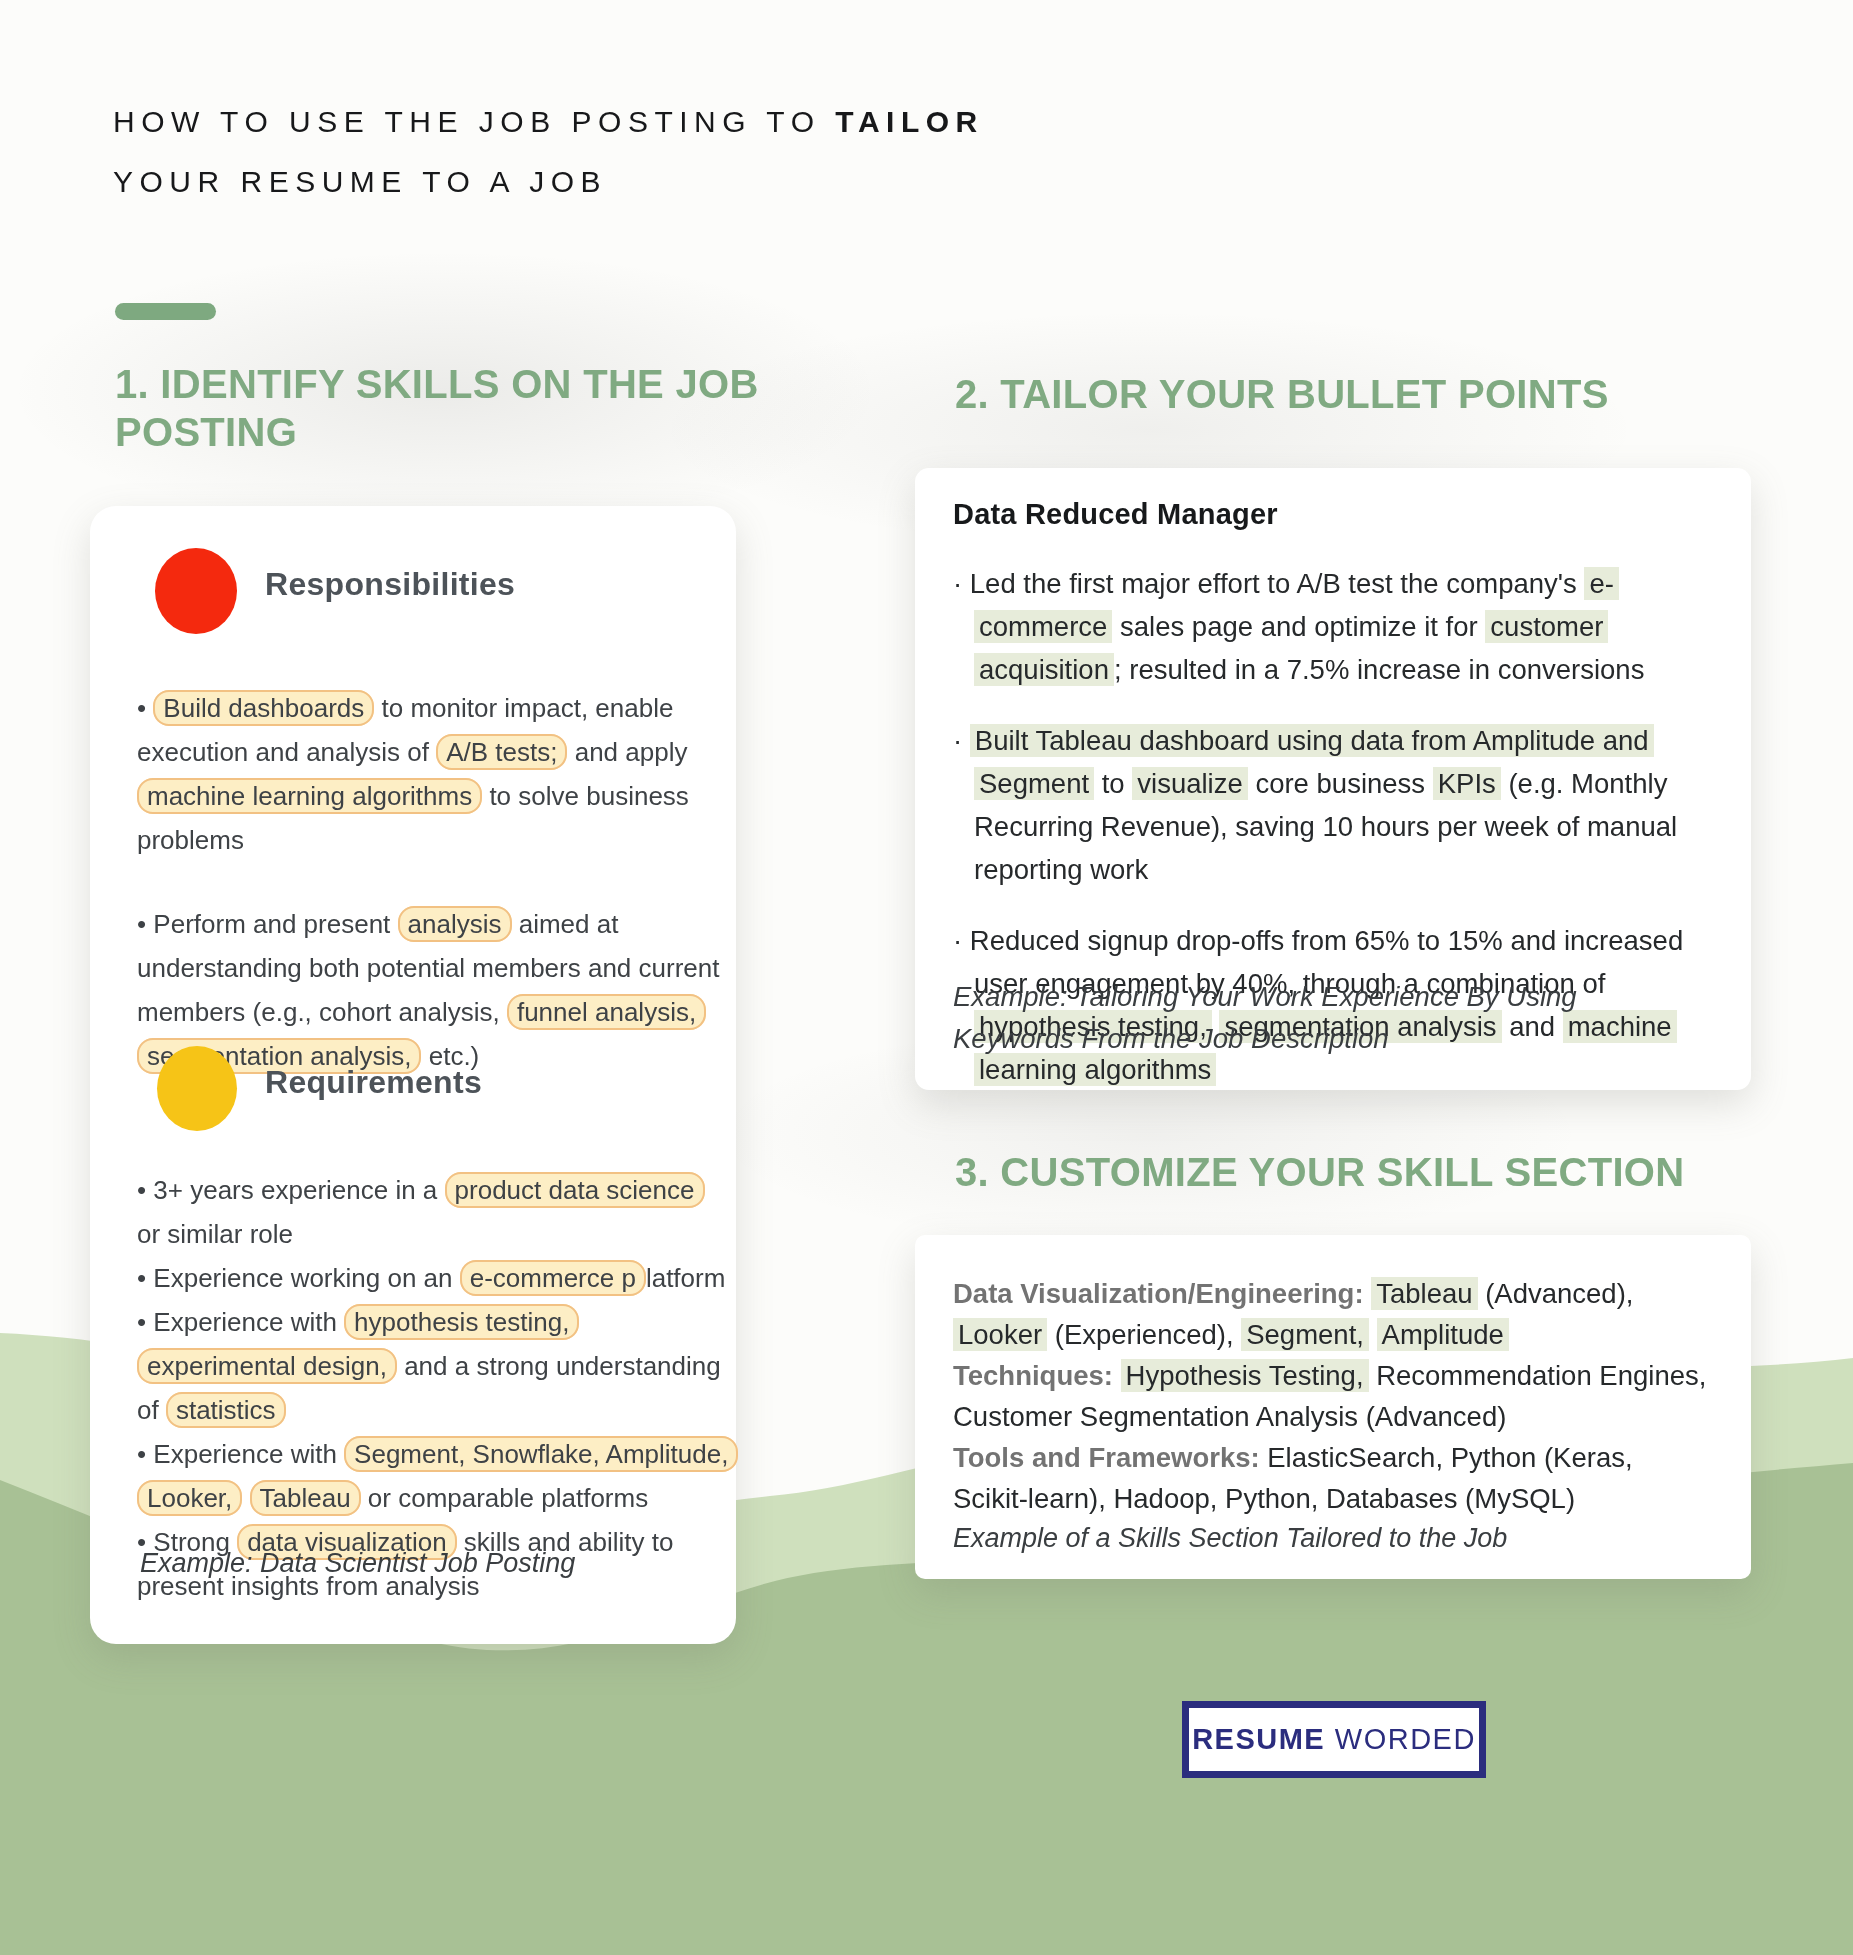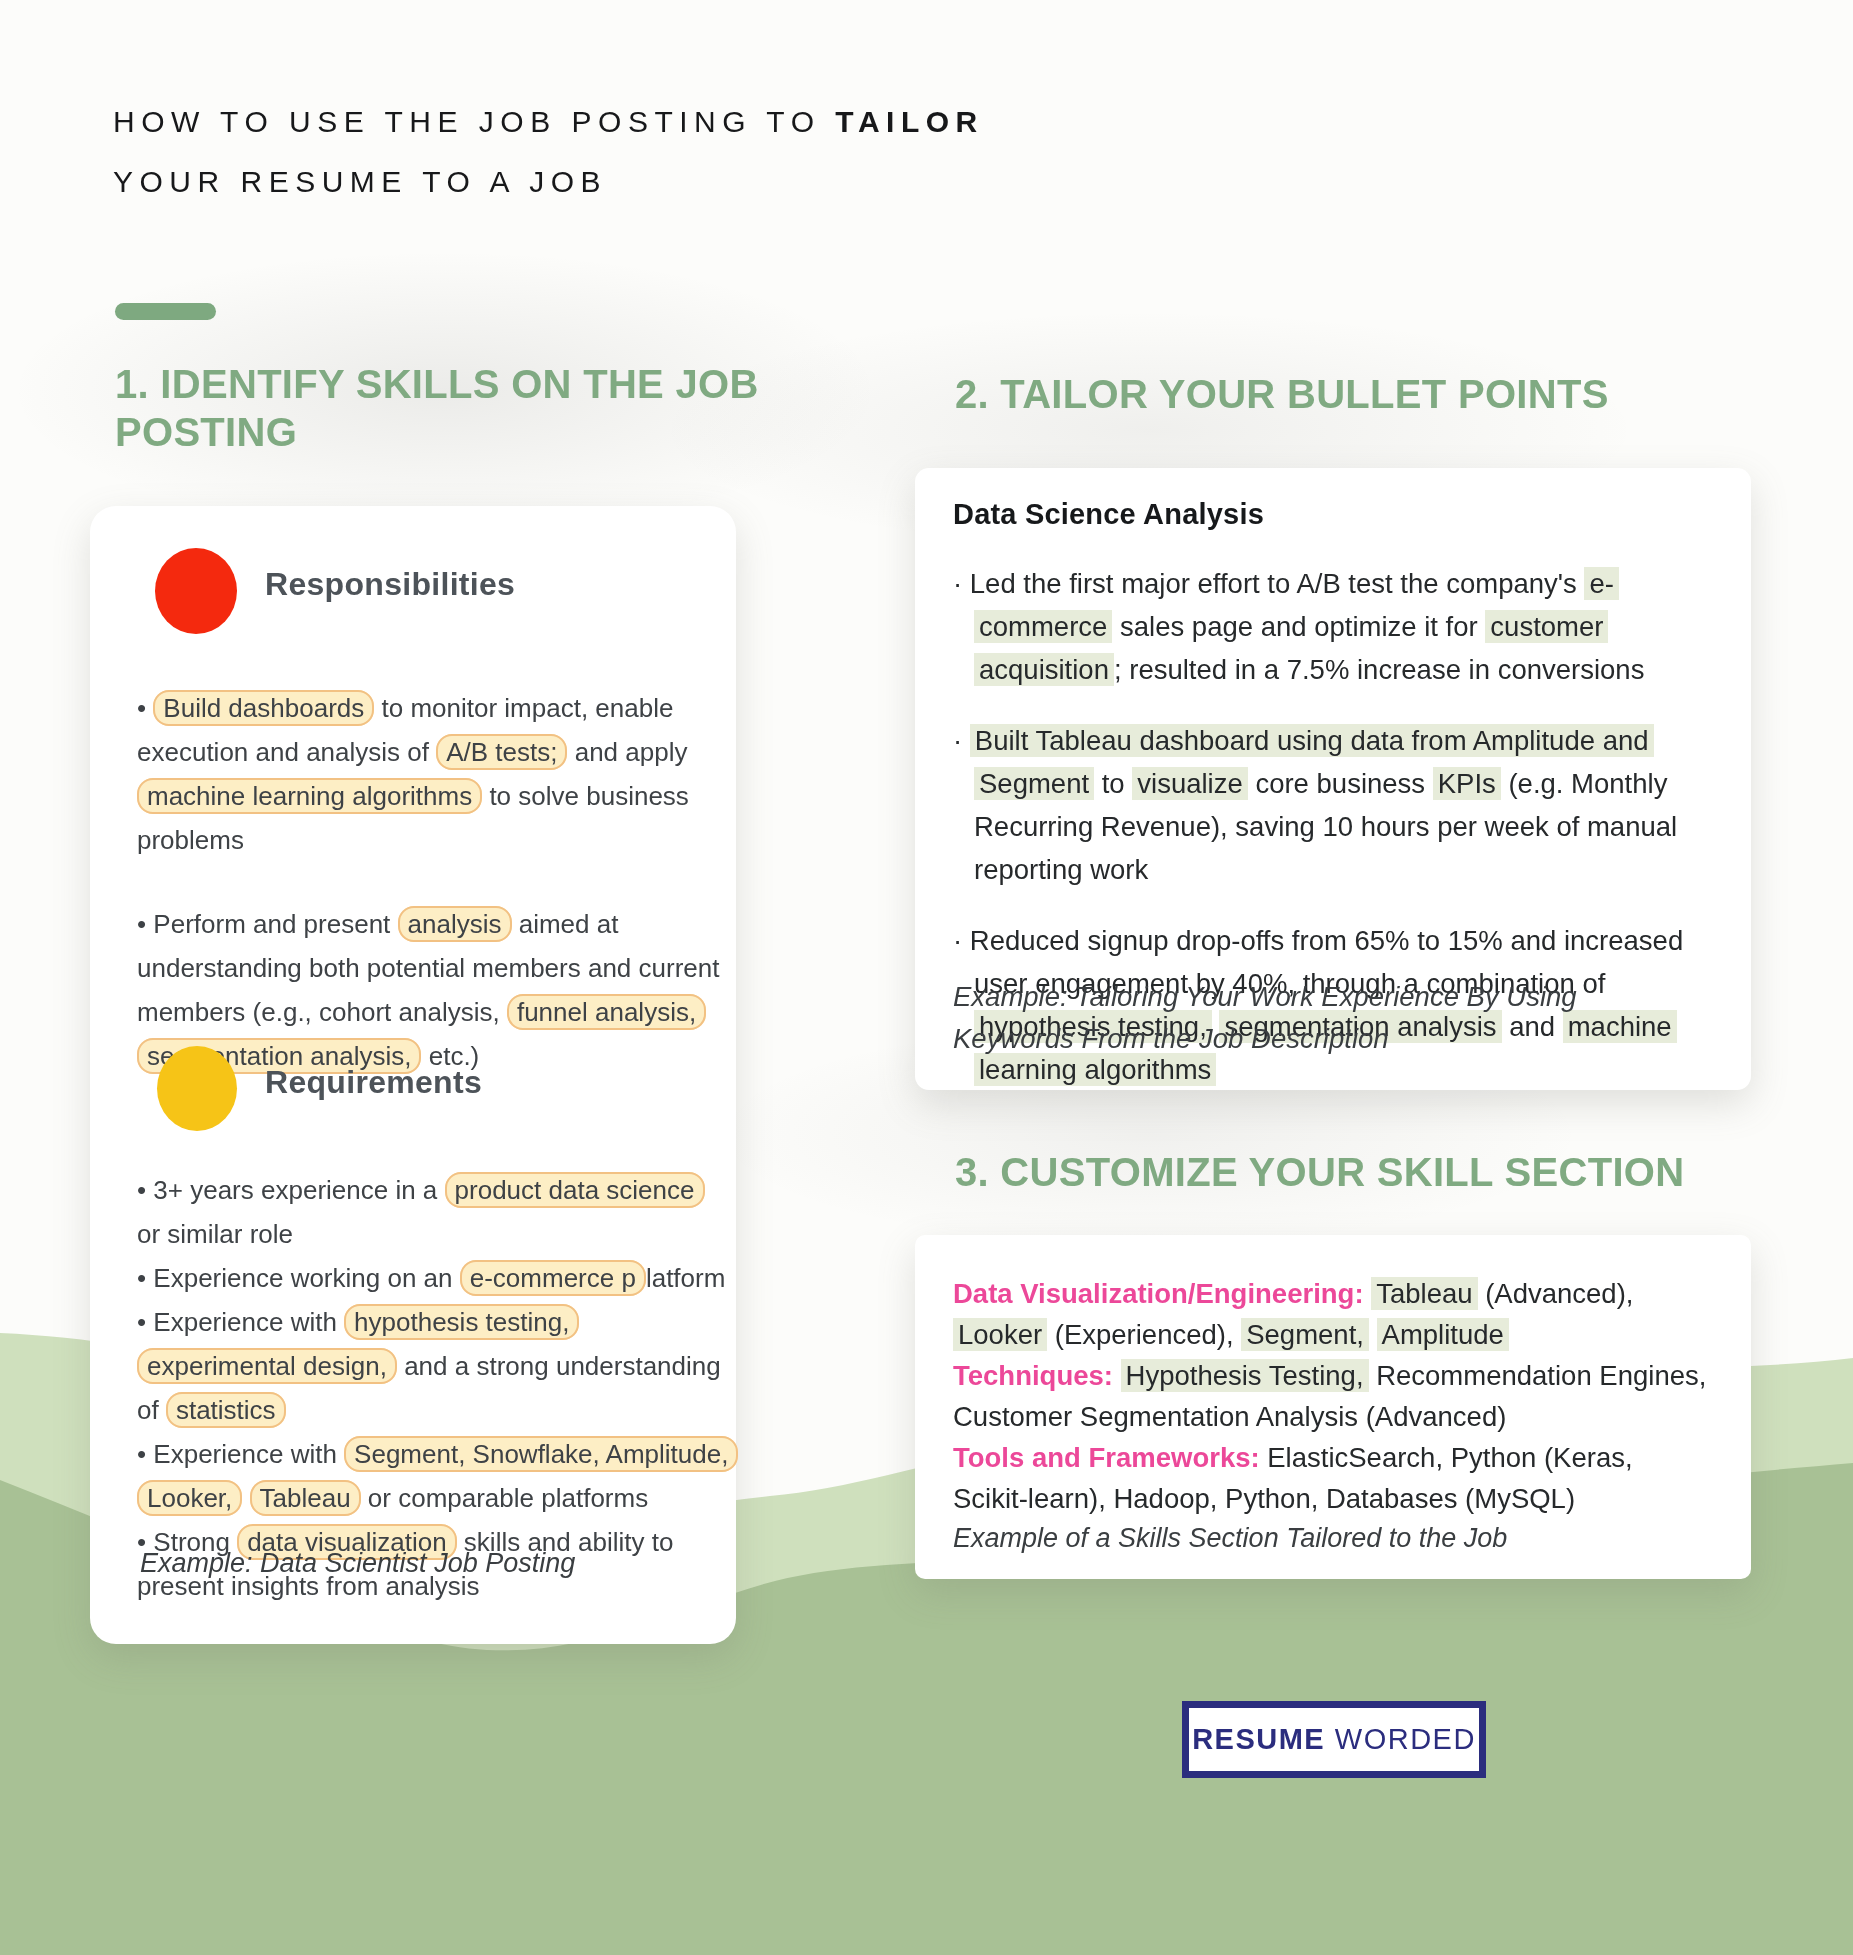--- a/index.html
+++ b/index.html
@@ -85,21 +85,21 @@
   
   .hl-yellow{
     background:#fdeec5;border:2px solid #f2c183;border-radius:16px;
     padding:1px 8px;
     -webkit-box-decoration-break:clone;box-decoration-break:clone;margin-top:8px;
   }
   .hl-sage{
     background:#e7ecda;padding:1px 5px;
     -webkit-box-decoration-break:clone;box-decoration-break:clone;
   }
-  .seg-b{font-weight:700;color:#ec4899;}
+  .seg-b{font-weight:700;color:#737373;}
   
   #logo{
     position:absolute;left:1182px;top:1701px;width:304px;height:77px;z-index:3;
     background:#ffffff;border:7px solid #2b2d7e;box-sizing:border-box;
     display:flex;align-items:center;justify-content:center;
     font-size:29px;letter-spacing:1.5px;color:#2b2d7e;white-space:pre;
   }
   #logo .lg-b{font-weight:700;}
   #logo .lg-l{font-weight:400;}
 </style>
@@ -138,21 +138,21 @@
       <div class="item"><span>• Experience with </span><span class="hl-yellow">Segment, Snowflake, Amplitude, Looker,</span><span> </span><span class="hl-yellow">Tableau</span><span> or comparable platforms</span></div>
       <div class="item"><span>• Strong </span><span class="hl-yellow">data visualization</span><span> skills and ability to present insights from analysis</span></div>
     </div>
 
     <div id="example1" class="example">Example: Data Scientist Job Posting</div>
   </div>
 
   <div id="h2" class="sec-heading">2. TAILOR YOUR BULLET POINTS</div>
 
   <div id="card2" class="card">
-    <div class="card2-title">Data Science Analysis</div>
+    <div class="card2-title">Data Reduced Manager</div>
     <div id="bullets2">
       <div class="item"><span>· Led the first major effort to A/B test the company's </span><span class="hl-sage">e-commerce</span><span> sales page and optimize it for </span><span class="hl-sage">customer acquisition</span><span>; resulted in a 7.5% increase in conversions</span></div>
       <div class="item"><span>· </span><span class="hl-sage">Built Tableau dashboard using data from Amplitude and Segment</span><span> to </span><span class="hl-sage">visualize</span><span> core business </span><span class="hl-sage">KPIs</span><span> (e.g. Monthly Recurring Revenue), saving 10 hours per week of manual reporting work</span></div>
       <div class="item"><span>· Reduced signup drop-offs from 65% to 15% and increased user engagement by 40%, through a combination of </span><span class="hl-sage">hypothesis testing,</span><span> </span><span class="hl-sage">segmentation analysis</span><span> and </span><span class="hl-sage">machine learning algorithms</span></div>
     </div>
     <div id="example2" class="example">Example: Tailoring Your Work Experience By Using Keywords From the Job Description</div>
   </div>
 
   <div id="h3" class="sec-heading">3. CUSTOMIZE YOUR SKILL SECTION</div>
 

